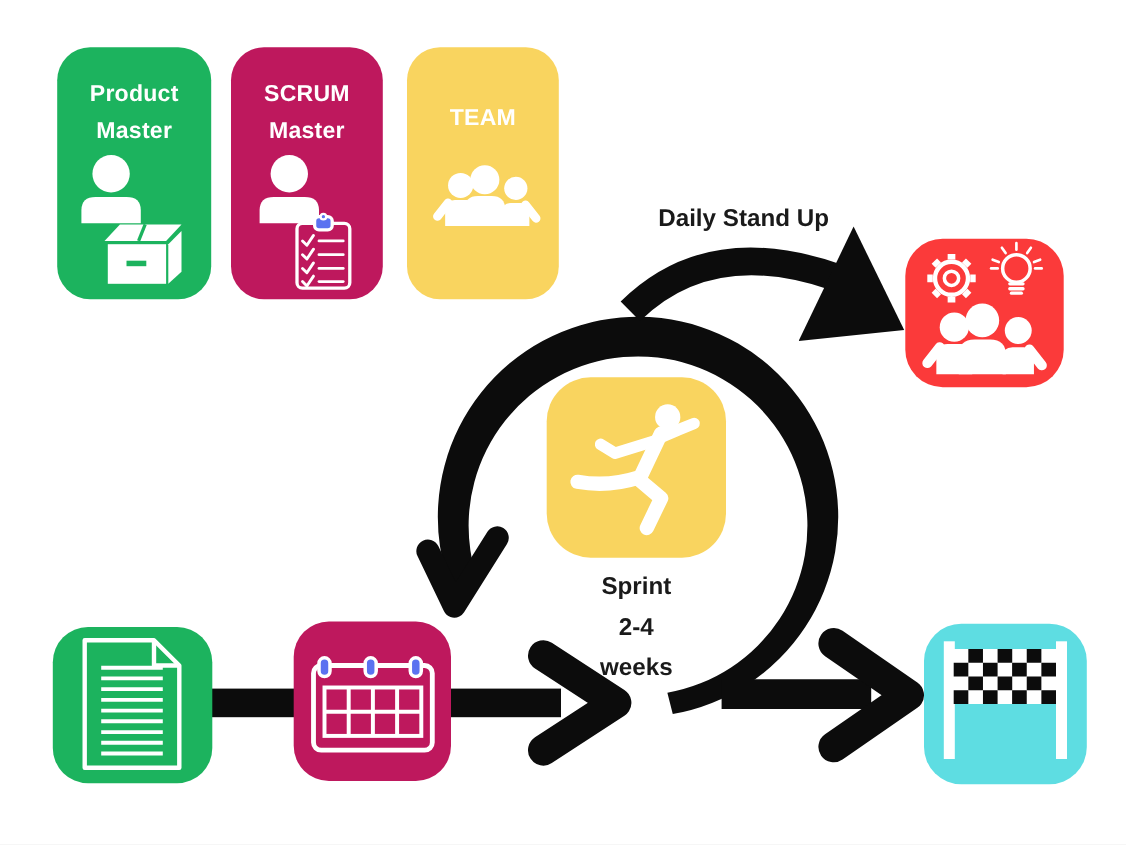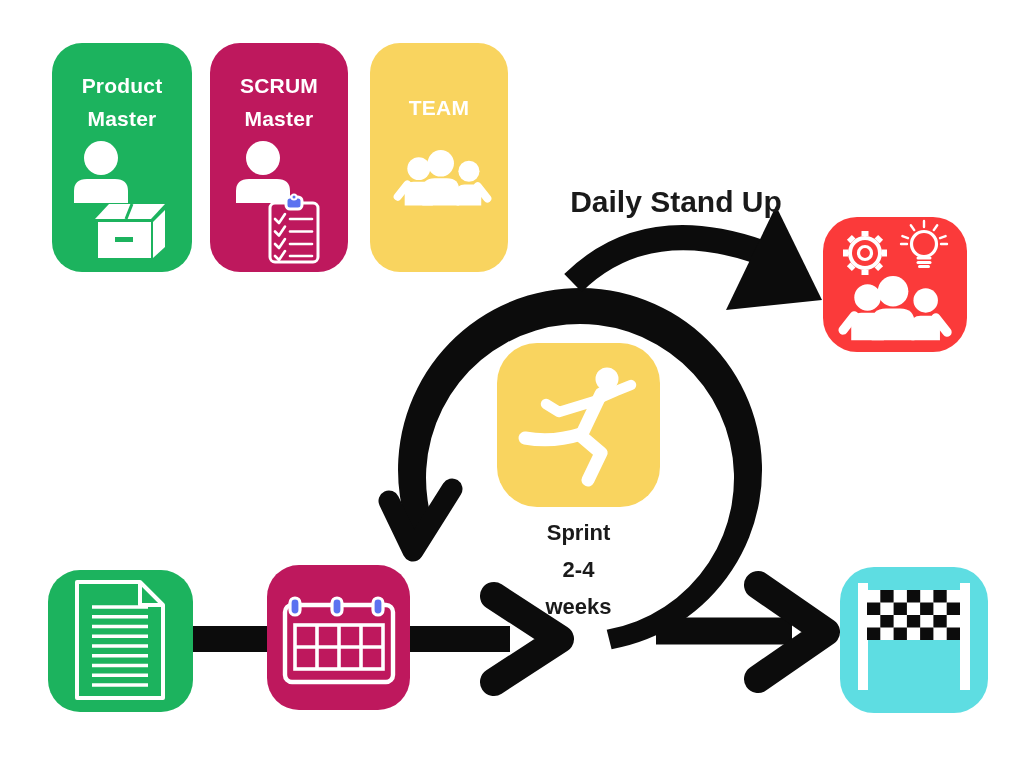--- a/index.html
+++ b/index.html
@@ -18,21 +18,21 @@
   .role-card{width:140px;height:229px;border-radius:30px;}
   .card-title{
     position:relative;z-index:2;color:#ffffff;font-weight:700;font-size:21px;
     line-height:33px;text-align:center;padding-top:26px;letter-spacing:.2px;
   }
   .card-title span{display:block;}
   .card-title.single{padding-top:48px;}
   .float-label{
     position:absolute;color:#1a1a1a;font-weight:700;text-align:center;
   }
-  #label-daily-standup{left:556px;top:185px;width:240px;font-size:30px;}
+  #label-daily-standup{left:556px;top:185px;width:240px;font-size:22px;}
   #label-sprint{left:497px;top:514px;width:163px;font-size:22px;line-height:37px;}
   #label-sprint span{display:block;}
 </style>
 </head>
 <body>
 
 <div class="canvas">
 
   <svg width="0" height="0" style="position:absolute">
     <defs>

